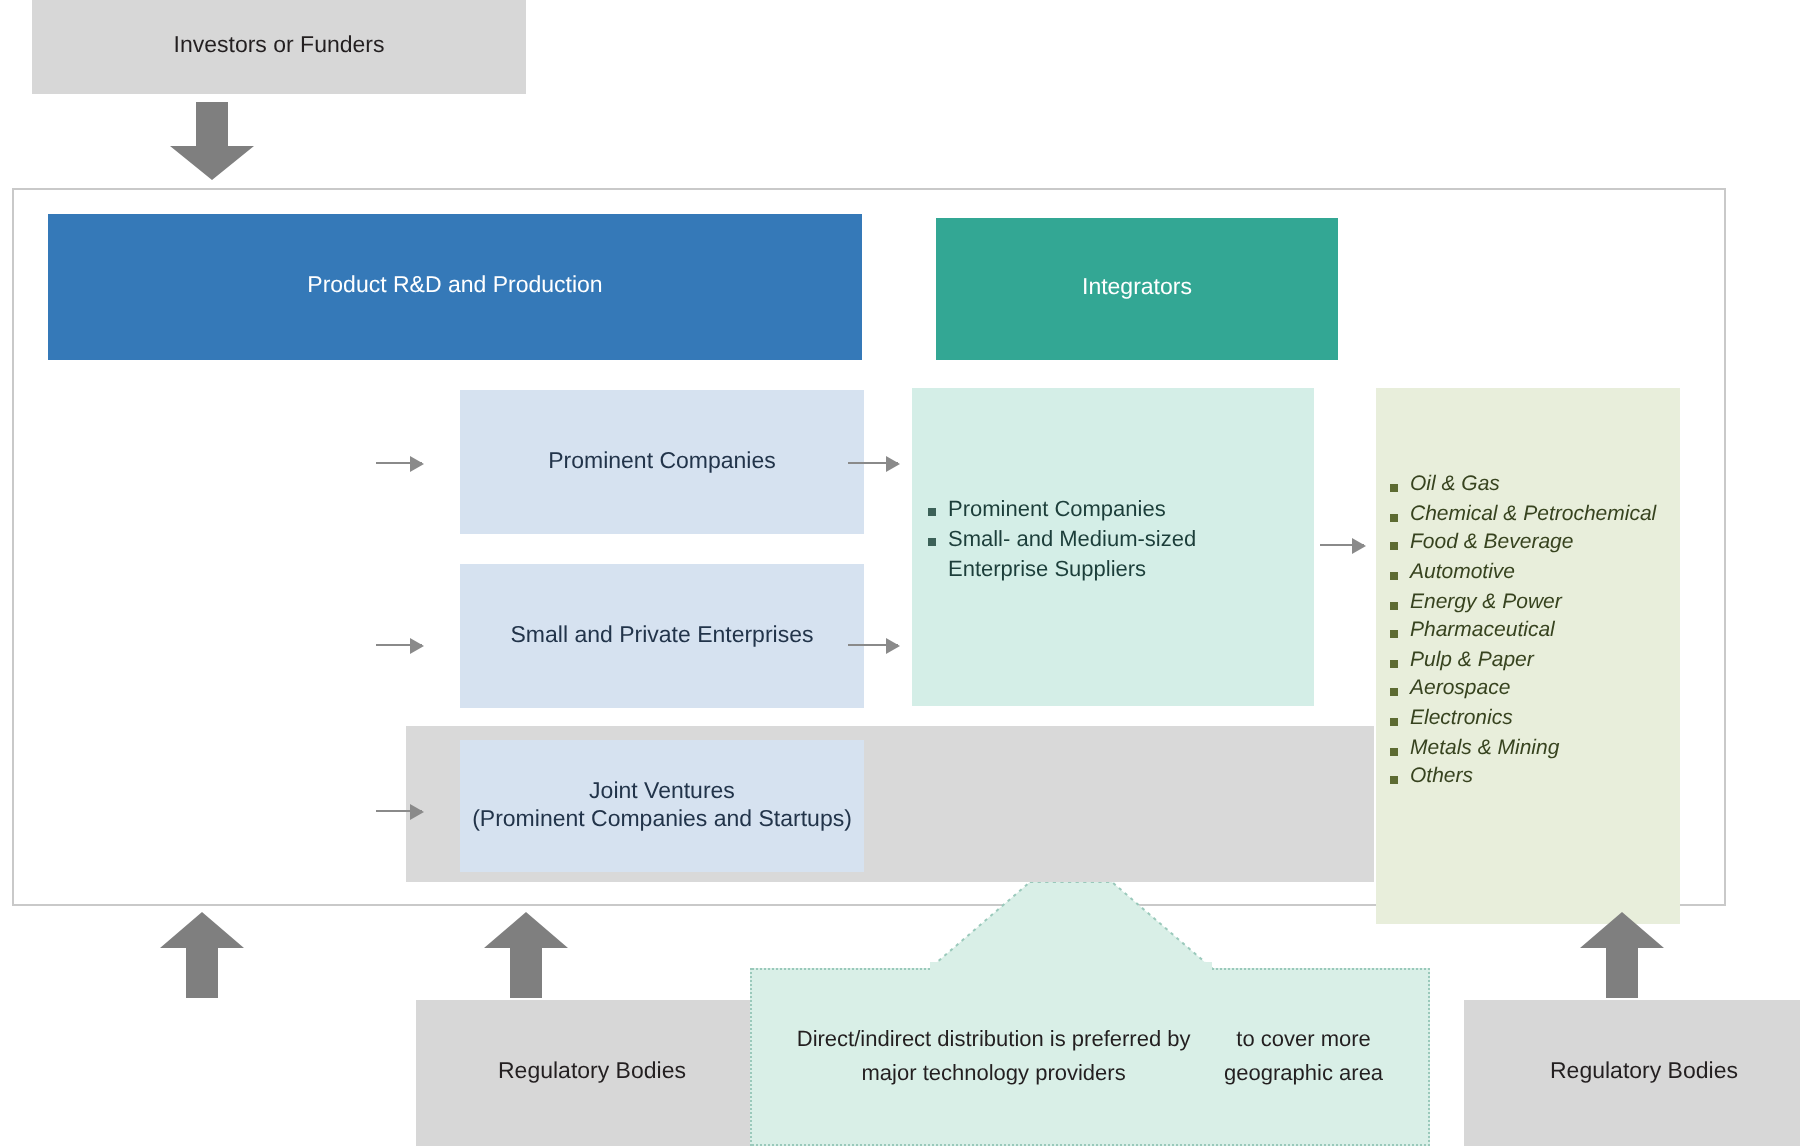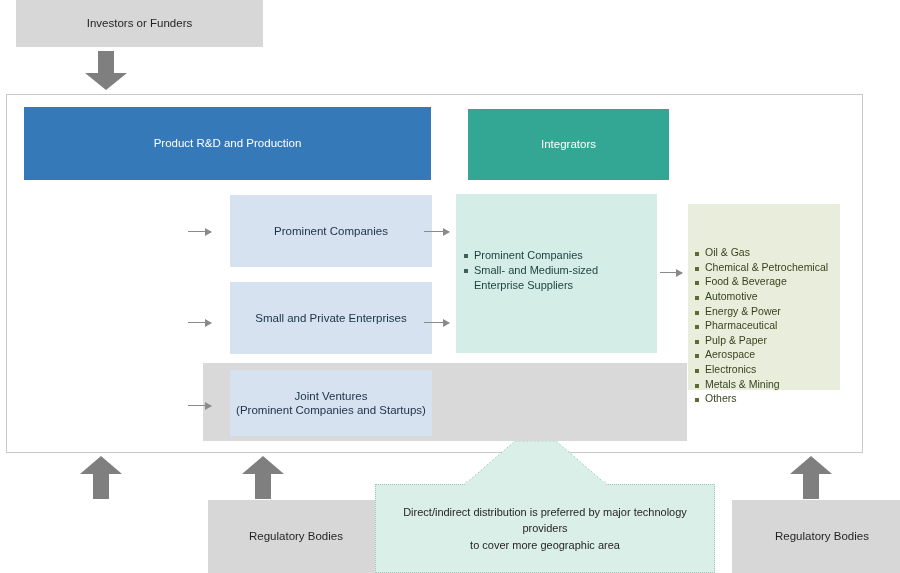--- a/index.html
+++ b/index.html
@@ -162,21 +162,21 @@
     <span>(Prominent Companies and Startups)</span>
   </div>
 
   <div class="abs panel-paleteal" style="left:456px; top:194px; width:201px; height:159px;">
     <ul class="bullets bul-teal" style="margin:54px 0 0 8px; padding-right:8px;">
       <li>Prominent Companies</li>
       <li>Small- and Medium-sized Enterprise Suppliers</li>
     </ul>
   </div>
 
-  <div class="abs panel-palegreen" style="left:688px; top:204px; width:152px; height:186px;">
+  <div class="abs panel-palegreen" style="left:688px; top:194px; width:152px; height:268px;font-style:italic;">
     <ul class="bullets bul-green" style="margin:42px 0 0 7px;">
       <li>Oil &amp; Gas</li>
       <li>Chemical &amp; Petrochemical</li>
       <li>Food &amp; Beverage</li>
       <li>Automotive</li>
       <li>Energy &amp; Power</li>
       <li>Pharmaceutical</li>
       <li>Pulp &amp; Paper</li>
       <li>Aerospace</li>
       <li>Electronics</li>
@@ -218,21 +218,21 @@
   </div>
   <div class="abs box grey-bar" style="left:720px; top:500px; width:180px; height:73px;">
     <span>Regulatory Bodies</span>
   </div>
 
   <div class="abs callout-wrap" style="left:375px; top:441px; width:340px; height:132px;">
 
     <svg class="abs" style="left:88px; top:0px;" width="145" height="45" viewBox="0 0 145 45">
       <polygon points="52,0 93,0 144,44 1,44" fill="#d9efe7" stroke="#9ac9bb" stroke-width="1" stroke-dasharray="1.6 2.2"></polygon>
     </svg>
-    <div class="abs callout-body" style="left:0px; top:43px; width:340px; height:89px; flex-direction:column;">
+    <div class="abs callout-body" style="left:0px; top:43px; width:340px; height:89px; flex-direction:row;">
       <span>Direct/indirect distribution is preferred by major technology providers</span>
       <span>to cover more geographic area</span>
     </div>
 
     <div class="abs" style="left:90px; top:40px; width:141px; height:6px; background:#d9efe7;"></div>
   </div>
 
 </div>
 
 </body></html>

